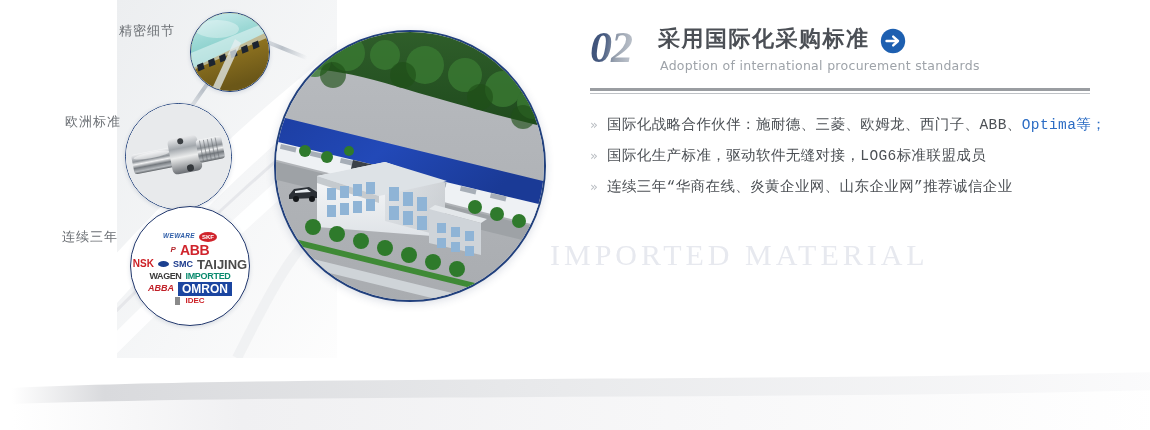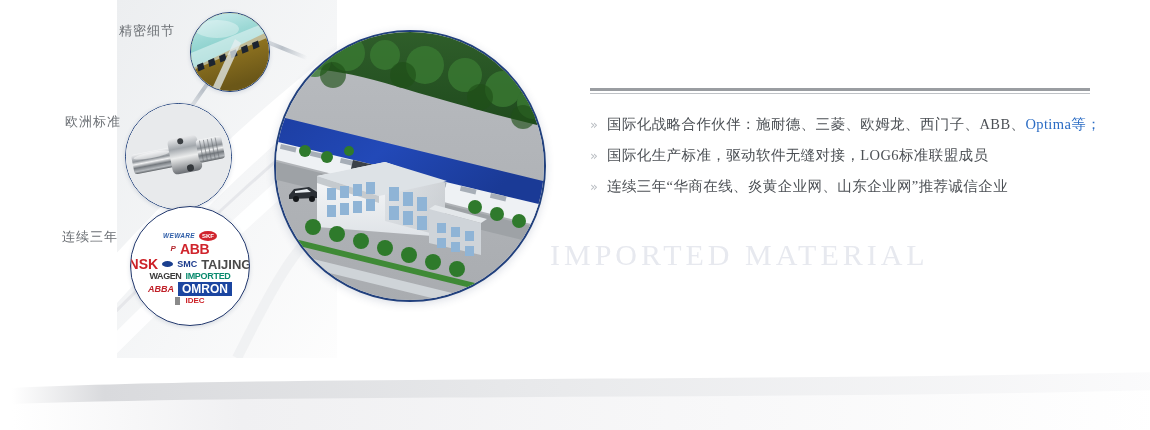--- a/index.html
+++ b/index.html
@@ -120,21 +120,21 @@
     justify-content: center;
     gap: 4px;
     line-height: 1;
     white-space: nowrap;
   }
   .bmark { font-size: 7.5px; font-weight: 700; font-family: "Liberation Sans", sans-serif; }
   .b-weware { font-size: 6.5px; color: #2f5ea8; font-style: italic; letter-spacing: .3px; }
   .b-sk  { background:#d0242c; color:#fff; border-radius:50%; font-size:6px; padding:2px 3px; }
   .b-p   { color:#b5272e; font-size:8px; font-style:italic; }
   .b-abb { color:#d0242c; font-size:14px; letter-spacing:-.3px; }
-  .b-nsk { color:#cc2026; font-size:14px; }
+  .b-nsk { color:#cc2026; font-size:10px; }
   .b-smc { color:#1b3a8c; font-size:9px; }
   .b-smc-dot { width:11px; height:6px; background:#1b3f8f; border-radius:50%; display:inline-block; }
   .b-taijing { color:#4a4a4a; font-size:13px; }
   .b-wagen { color:#3b3b3b; font-size:9px; letter-spacing:-.4px; }
   .b-siemens { color:#0a8a6e; font-size:9px; letter-spacing:-.3px; }
   .b-abba { color:#c02028; font-size:9px; font-style:italic; }
   .b-omron { color:#fff; background:#1b45a0; font-size:12px; padding:1px 4px; }
   .b-idec { color:#cc2026; font-size:8px; }
   .b-idec-sq { width:5px; height:8px; background:#8a8a8a; display:inline-block; vertical-align:-1px; margin-right:1px; }
 
@@ -226,21 +226,21 @@
     color: #b9bdc2;
     font-size: 13px;
     width: 17px;
     flex: 0 0 17px;
     font-family: "DejaVu Sans", sans-serif;
   }
   .bullet-text {
     font-size: 14.5px;
     color: #4c5055;
     letter-spacing: .4px;
-    font-family: Liberation Serif, serif;
+    font-family: Liberation Mono, monospace;
   }
   .bullet-text .accent { color: #2b6cc4; }
 
   .watermark {
     position: absolute;
     left: -40px; top: 238px;
     font-family: "Liberation Serif", serif;
     font-size: 30px;
     letter-spacing: 4px;
     color: #e7e9ef;
@@ -524,20 +524,32 @@
           <circle cx="182" cy="238" r="8"></circle>
         </g>
         <path d="M20,208 L200,252 L200,258 L20,214 Z" fill="#3f8a36"></path>
         <path d="M14,222 L218,272 L218,282 L14,232 Z" fill="#cfd4d8"></path>
       </g>
     </svg>
   </div>
 
   <div class="content">
 
+    <div class="head-row">
+      <div class="num-badge">02</div>
+      <div class="title-zh">采用国际化采购标准</div>
+      <div class="arrow-icon">
+        <svg width="26" height="26" viewBox="0 0 26 26">
+          <circle cx="13" cy="13" r="12.2" fill="#1d5fb0"></circle>
+          <path d="M6.5,13 L16.5,13" stroke="#ffffff" stroke-width="2.4" stroke-linecap="round"></path>
+          <path d="M13.2,8.6 L18,13 L13.2,17.4" fill="none" stroke="#ffffff" stroke-width="2.4" stroke-linecap="round" stroke-linejoin="round"></path>
+        </svg>
+      </div>
+      <div class="title-en">Adoption of international procurement standards</div>
+    </div>
 
     <div class="rule-wrap">
       <div class="rule-thick"></div>
       <div class="rule-thin"></div>
     </div>
 
     <div class="bullets">
       <div class="bullet-row">
         <span class="bullet-mark">»</span>
         <span class="bullet-text"><span>国际化战略合作伙伴：施耐德、三菱、欧姆龙、西门子、ABB、</span><span class="accent">Optima等；</span></span>

